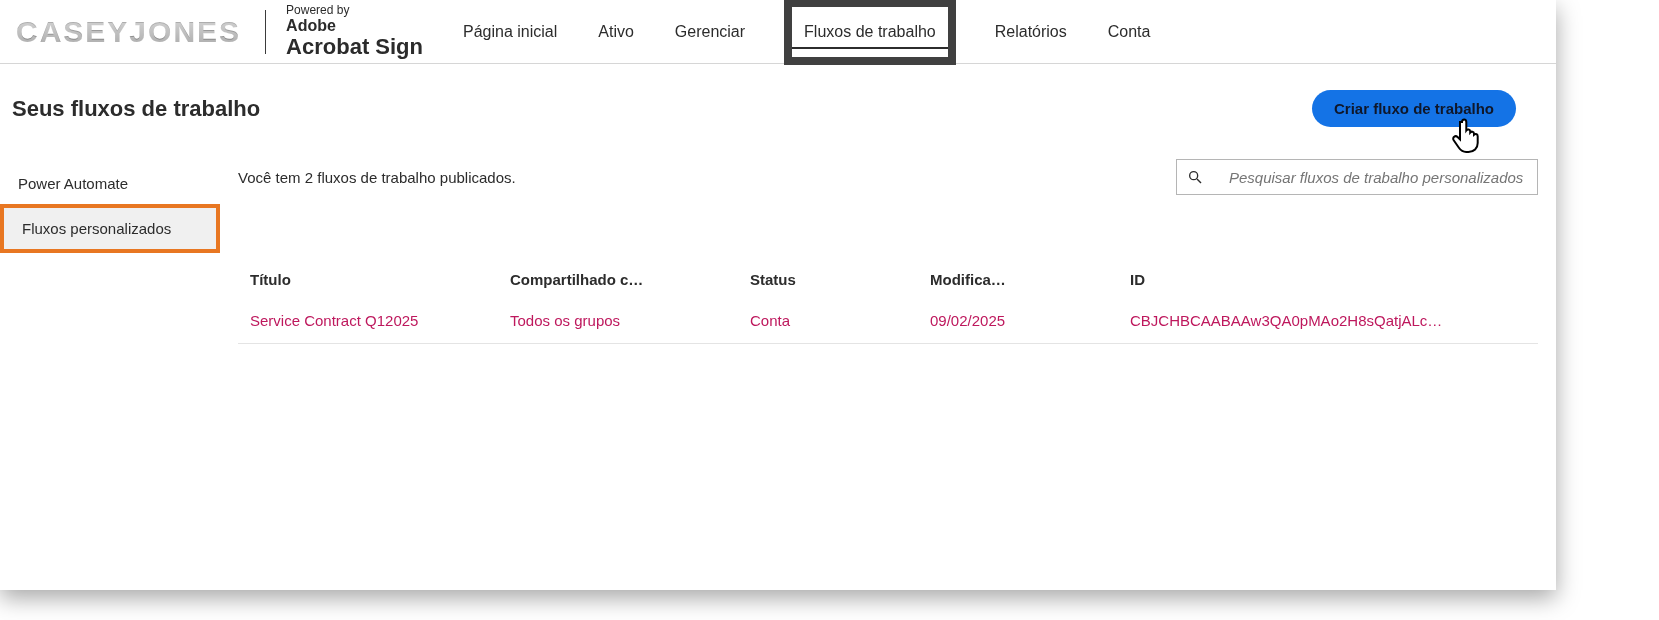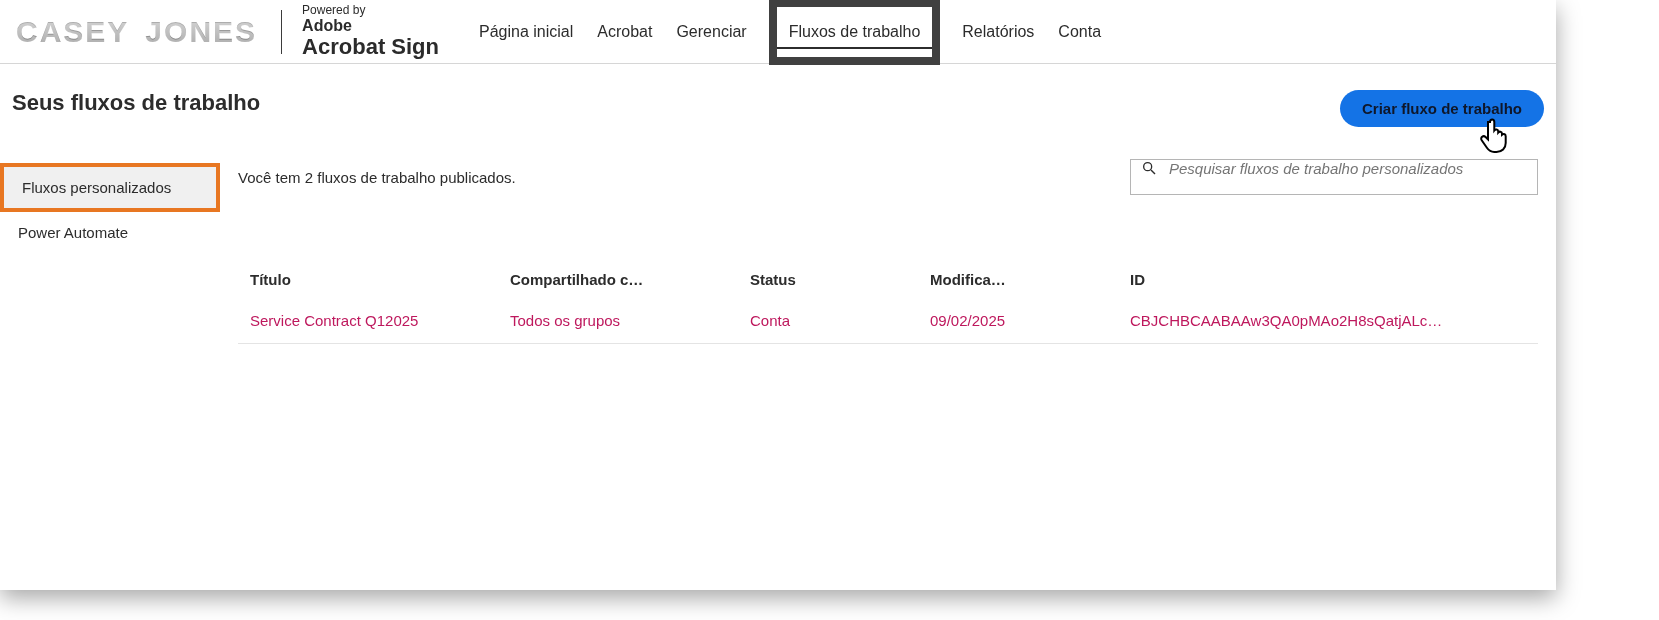--- a/index.html
+++ b/index.html
@@ -18,45 +18,45 @@
     display:flex; align-items:center; height:64px; border-bottom:1px solid #d6d6d6;
     padding: 0 20px 0 6px;
   }
   .brand {
     font-family: Impact, "Arial Black", sans-serif;
     letter-spacing: 2px;
     font-size: 30px;
     font-weight: 700;
     color:#8c8c8c;
     padding: 0 10px;
-    display:flex; gap:16px;
+    display:flex; gap:0;
     background: linear-gradient(#bfbfbf,#6f6f6f);
     -webkit-background-clip:text; background-clip:text; color:transparent;
     text-shadow: 0 1px 0 rgba(255,255,255,.4);
   }
   .brand span{ display:inline-block; }
   .vdiv { width:1px; height:44px; background:#3b3b3b; margin:0 20px 0 14px;}
   .powered { font-size:12px; color:#2b2b2b; line-height:1.1; }
   .powered .l1{font-weight:400;}
   .powered .l2{font-weight:700; font-size:16px;}
   .powered .l3{font-weight:700; font-size:22px;}
-  .topnav { display:flex; gap:20px; margin-left:38px; align-items:center;}
+  .topnav { display:flex; gap:37px; margin-left:38px; align-items:center;}
   .topnav a {
     font-size:16px; color:#2c2c2c; text-decoration:none; padding:20px 2px;
     position:relative; cursor:pointer;
   }
   .topnav a.active::after{
     content:""; position:absolute; left:0; right:0; bottom:8px; height:2px; background:#2c2c2c;
   }
   .nav-highlight { border:8px solid #404040; padding:16px 12px !important; }
 
   
   .subhead {
-    display:flex; justify-content:space-between;
-    padding: 26px 12px 8px 12px;
+    display:flex; align-items:center; justify-content:space-between;
+    padding: 26px 40px 8px 12px;
   }
   .subhead h1{ font-size:22px; font-weight:700; color:#2c2c2c; }
   .cta{
     background:#1473e6; color:#0f172a; border:none; border-radius:24px;
     font-size:15px; font-weight:700; padding:10px 22px; cursor:pointer;
   }
   .cta-wrap{ position:relative; }
   .cursor-hand{
     position:absolute; right:34px; top:26px; width:34px; height:40px;
   }
@@ -72,22 +72,22 @@
     background:transparent;
   }
   .side-item.active{
     background:#f0f0f0;
   }
   .side-highlight{ border:4px solid #e87722; }
   .main { flex:1; padding: 24px 18px 2px 18px; }
   .toprow{ display:flex; justify-content:space-between; align-items:center; margin-bottom:66px;}
   .count-text{ font-size:15px; color:#2c2c2c; }
   .search{
-    display:flex; align-items:flex-start; border:1px solid #b5b5b5; height:36px; width:408px;
-    padding:0 10px; gap:12px;
+    display:flex; align-items:center; border:1px solid #b5b5b5; height:36px; width:362px;
+    padding:0 10px; gap:26px;
   }
   .search svg{ width:16px; height:16px; flex:none; stroke:#2c2c2c;}
   .search input{
     border:none; outline:none; flex:1; font-size:15px; font-style:italic; color:#6e6e6e;
   }
 
   table.workflows{
     width:100%; border-collapse:collapse; table-layout:fixed;
   }
   .workflows th{
@@ -112,42 +112,42 @@
       <span>JONES</span>
     </div>
     <div class="vdiv"></div>
     <div class="powered">
       <div class="l1">Powered by</div>
       <div class="l2">Adobe</div>
       <div class="l3">Acrobat Sign</div>
     </div>
     <nav class="topnav">
       <a>Página inicial</a>
-      <a>Acrobat</a>
+      <a>Ativo</a>
       <a>Gerenciar</a>
       <a class="active nav-highlight">Fluxos de trabalho</a>
       <a>Relatórios</a>
       <a>Conta</a>
     </nav>
   </div>
 
   <div class="subhead">
     <h1>Seus fluxos de trabalho</h1>
     <div class="cta-wrap">
       <button class="cta">Criar fluxo de trabalho</button>
       <svg class="cursor-hand" viewBox="0 0 32 40">
         <path d="M13 6c0-1.5 1-2.5 2.2-2.5s2.1 1 2.1 2.5v8.5c.6-.8 1.5-1.2 2.4-1 .9.2 1.5 1 1.5 2v1c.6-.7 1.5-1 2.3-.8.9.2 1.5 1 1.5 2v1c.6-.6 1.4-.9 2.2-.7.9.2 1.5 1 1.5 2.2v6.8c0 5.5-3.8 9-9.2 9h-2.3c-3.1 0-5.2-1.2-7.3-4.2l-5.2-7.5c-.9-1.3-.6-2.9.6-3.7 1-.7 2.3-.5 3.3.4l2.4 2.4V6z" fill="#fff" stroke="#000" stroke-width="2"></path>
       </svg>
     </div>
   </div>
 
   <div class="body">
     <aside class="sidebar">
+      <div class="side-item">Power Automate</div>
       <div class="side-item active side-highlight">Fluxos personalizados</div>
-      <div class="side-item">Power Automate</div>
     </aside>
 
     <main class="main">
       <div class="toprow">
         <div class="count-text">Você tem 2 fluxos de trabalho publicados.</div>
         <div class="search">
           <svg viewBox="0 0 24 24" fill="none" stroke-width="2">
             <circle cx="10" cy="10" r="6"></circle>
               <line x1="15" y1="15" x2="21" y2="21"></line>
           </svg>

